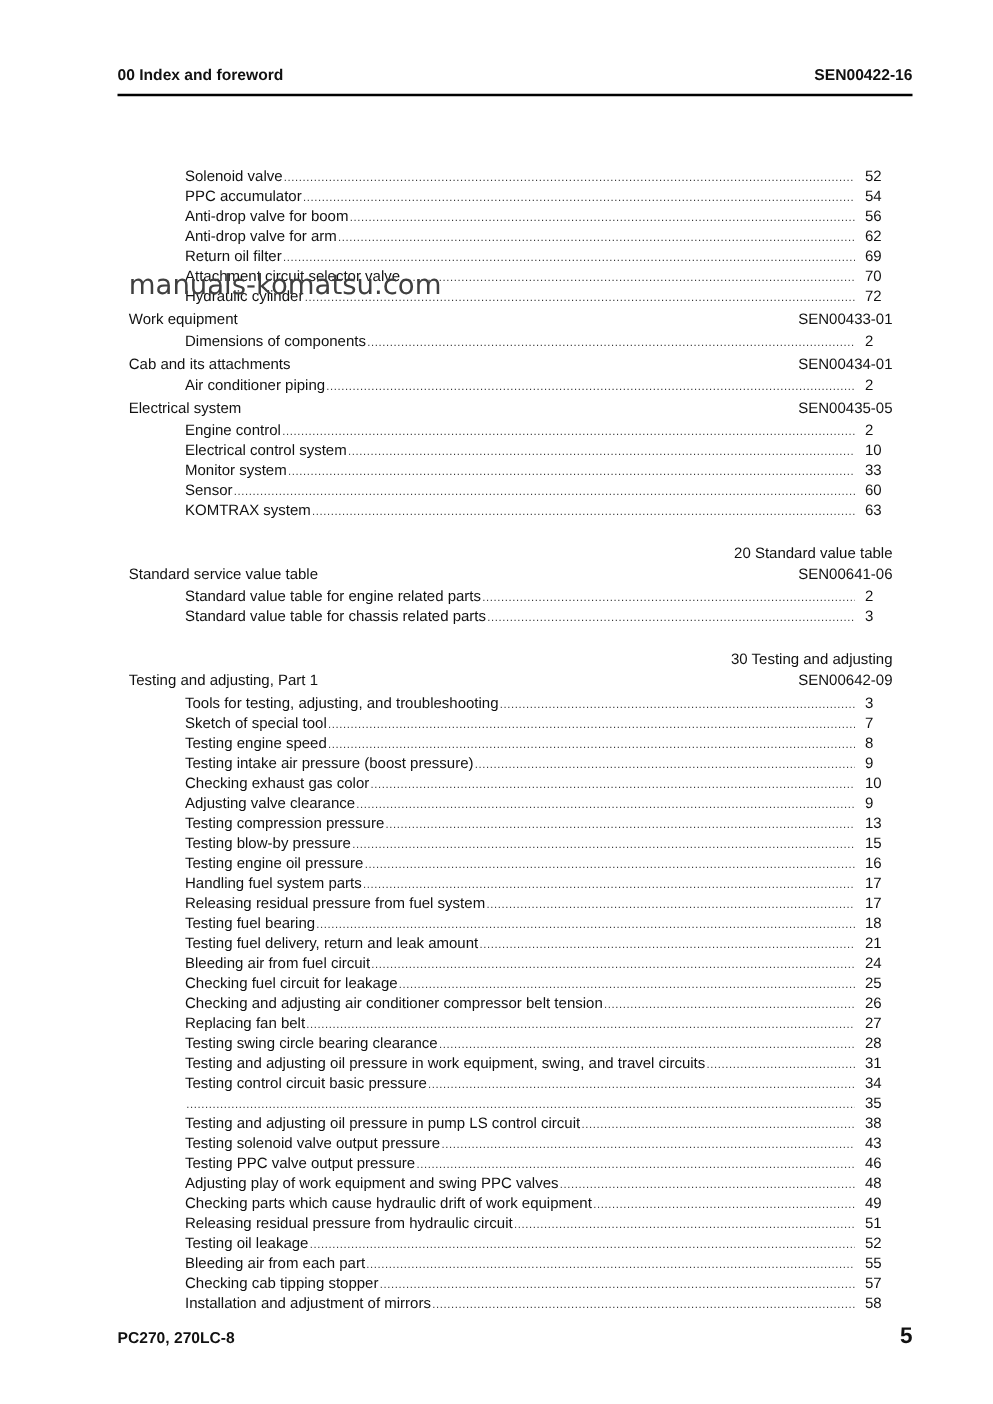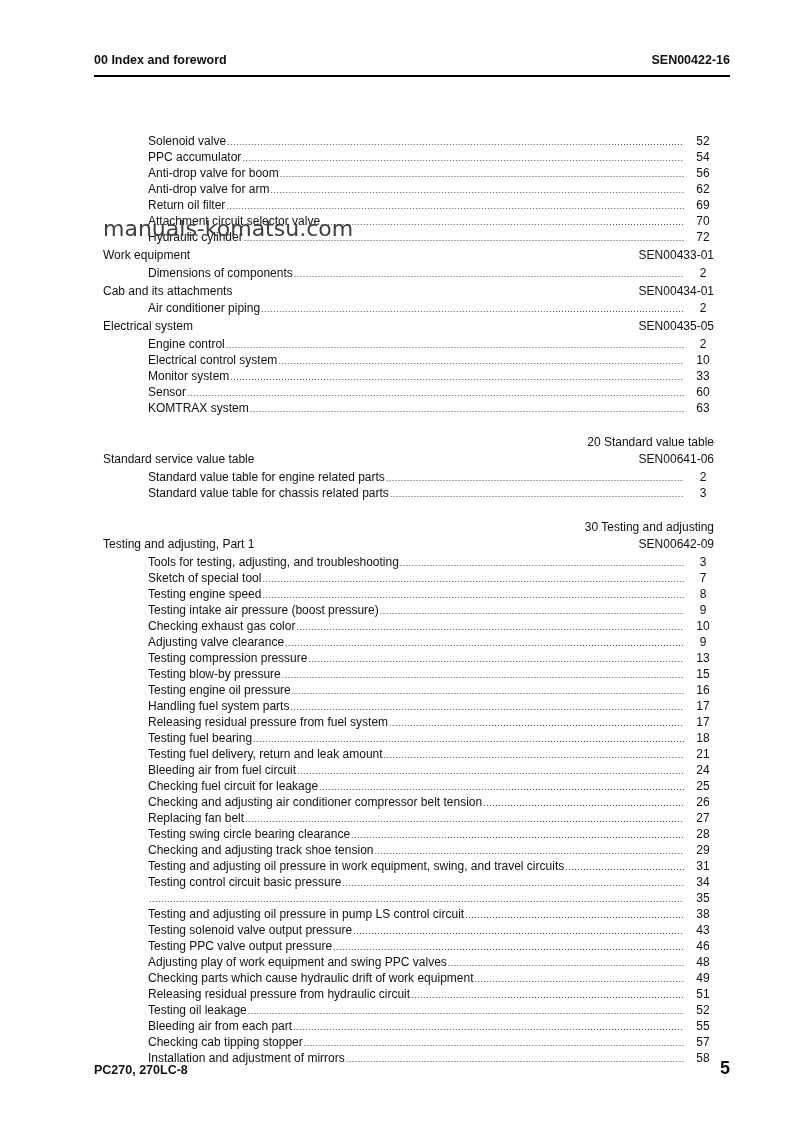--- a/index.html
+++ b/index.html
@@ -10,21 +10,21 @@
   .hdr-rule { position: absolute; left: 94px; right: 64px; top: 75px; height: 0;
               border-top: 2px solid #000; }
   .toc { position: absolute; left: 94px; width: 620px; top: 102px; font-size: 12px; margin-top: 31px; }
   .row { display: flex; align-items: baseline; height: 16px; line-height: 16px; white-space: nowrap; }
   .row.l1 { padding-left: 9px; height: 17.5px; line-height: 17.5px; }
   .row.l2 { padding-left: 54px; }
   .row.l0 { padding-left: 9px; height: 17.5px; line-height: 17.5px; justify-content: flex-end; }
   .row .t { flex: 0 0 auto; }
   .row .dots { flex: 1 1 auto; overflow: hidden; margin: 0 2px 0 1px; color: #333; letter-spacing: 0.5px; font-size: 9px; }
   .row .dots::before { content: "............................................................................................................................................................................................................................................................................................."; }
-  .row .p { flex: 0 0 auto; min-width: 22px; text-align: center; padding-left: 6px; }
+  .row .p { flex: 0 0 auto; min-width: 22px; text-align: left; padding-left: 6px; }
   .row .code { margin-left: auto; }
   .gap { height: 18px; }
   .gap-s { height: 2px; }
   .watermark { position: absolute; left: 103px; top: 216px; font-size: 22px; color: #404040;
                font-family: "DejaVu Sans", sans-serif; letter-spacing: 0px; background: transparent; }
   .ftr-left { position: absolute; left: 94px; top: 1063px; font-weight: bold; font-size: 12.5px; }
   .ftr-right { position: absolute; right: 64px; top: 1058px; font-weight: bold; font-size: 18px; }
 </style>
 </head>
 <body>
@@ -231,25 +231,20 @@
       <span class="t">Replacing fan belt</span>
       <span class="dots"></span>
       <span class="p">27</span>
     </div>
     <div class="row l2">
       <span class="t">Testing swing circle bearing clearance</span>
       <span class="dots"></span>
       <span class="p">28</span>
     </div>
     <div class="row l2">
-      <span class="t">Checking and adjusting track shoe tension</span>
-      <span class="dots"></span>
-      <span class="p">29</span>
-    </div>
-    <div class="row l2">
       <span class="t">Testing and adjusting oil pressure in work equipment, swing, and travel circuits</span>
       <span class="dots"></span>
       <span class="p">31</span>
     </div>
     <div class="row l2">
       <span class="t">Testing control circuit basic pressure</span>
       <span class="dots"></span>
       <span class="p">34</span>
     </div>
     <div class="row l2">

